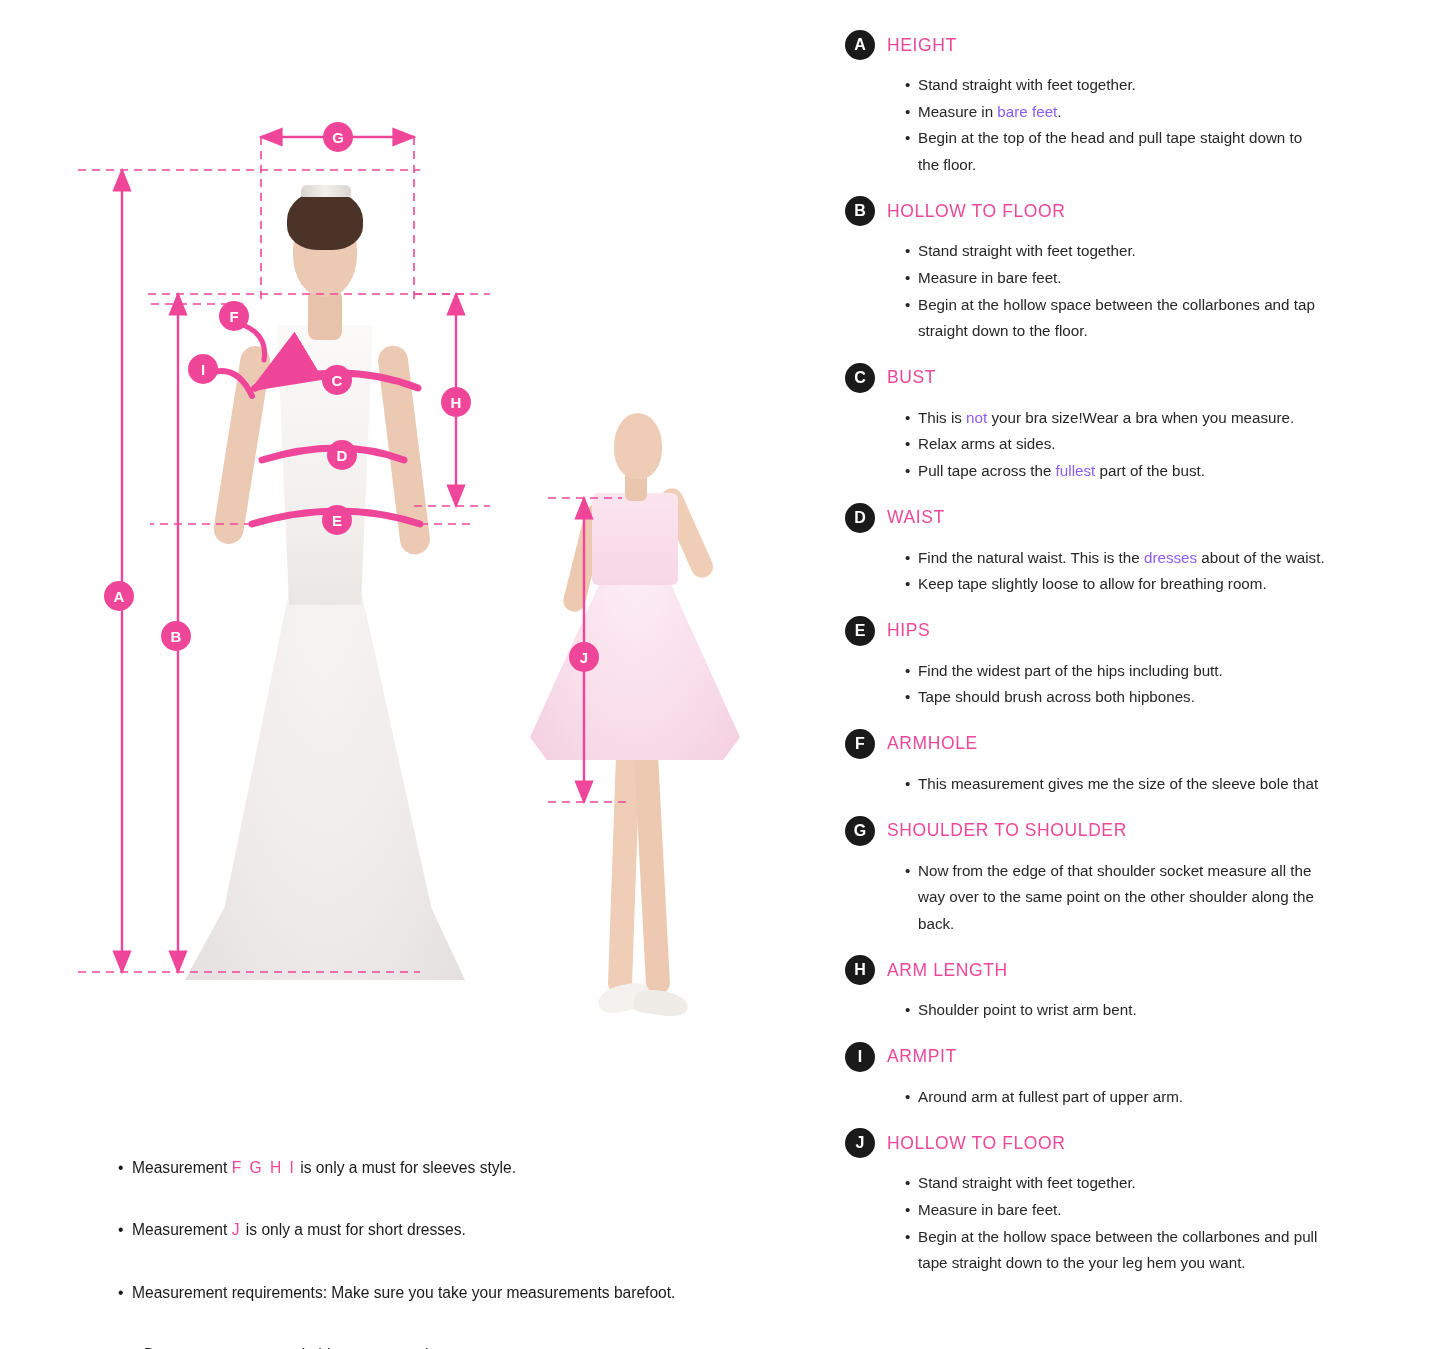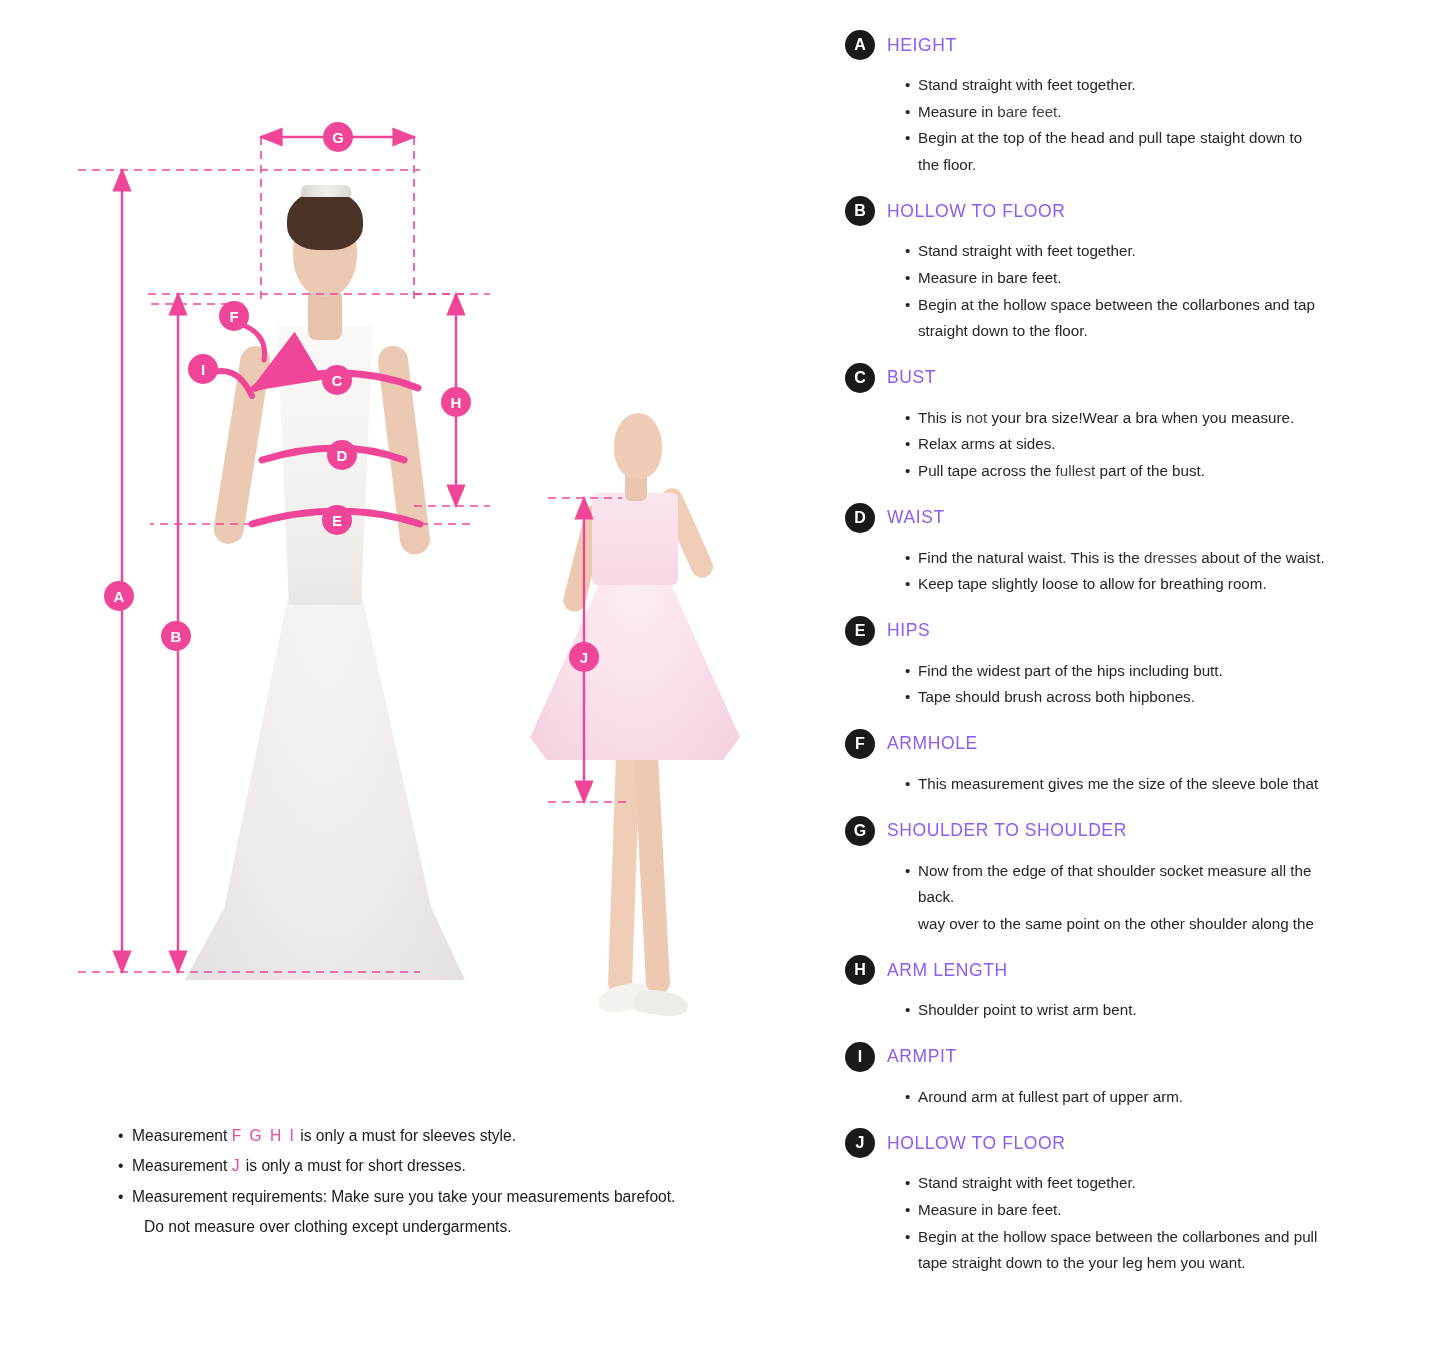--- a/index.html
+++ b/index.html
@@ -59,21 +59,21 @@
     font-weight: bold;
     display: flex;
     align-items: center;
     justify-content: center;
     flex: none;
     line-height: 1;
   }
   .instr-title {
     font-size: 17.5px;
     letter-spacing: 0.6px;
-    color: #8b5cf6;
+    color: #ec4899;
     font-weight: normal;
   }
   .instr-lines {
     margin: 12px;
     padding: 0 0 0 48px;
     list-style: none;
   }
   .instr-lines li {
     font-size: 15.2px;
     line-height: 1.75;
@@ -84,37 +84,38 @@
   .instr-lines li.cont {
     padding-left: 13px;
   }
   .instr-lines li.bullet::before {
     content: "•";
     position: absolute;
     left: 0;
     top: 0;
   }
   .hl {
-    color: #404040;
+    color: #8b5cf6;
   }
 
   
   .notes {
     position: absolute;
     left: 78px;
     top: 1105px;
     width: 720px;
   }
   .notes li {
     font-size: 15.6px;
     line-height: 1.95;
     color: #1a1a1a;
     position: relative;
     padding-left: 14px;
     list-style: none;
+    margin-top: 32px;
   }
   .notes li.bullet::before {
     content: "•";
     position: absolute;
     left: 0;
     top: 0;
   }
   .notes li.indent {
     padding-left: 26px;
   }
@@ -521,22 +522,22 @@
       </ul>
     </div>
 
     <div class="instr">
       <div class="instr-head">
         <div class="badge">G</div>
         <div class="instr-title">SHOULDER TO SHOULDER</div>
       </div>
       <ul class="instr-lines">
         <li class="bullet">Now from the edge of that shoulder socket measure all the</li>
+        <li class="cont">way over to the same point on the other shoulder along the</li>
         <li class="cont">back.</li>
-        <li class="cont">way over to the same point on the other shoulder along the</li>
       </ul>
     </div>
 
     <div class="instr">
       <div class="instr-head">
         <div class="badge">H</div>
         <div class="instr-title">ARM LENGTH</div>
       </div>
       <ul class="instr-lines">
         <li class="bullet">Shoulder point to wrist arm bent.</li>

